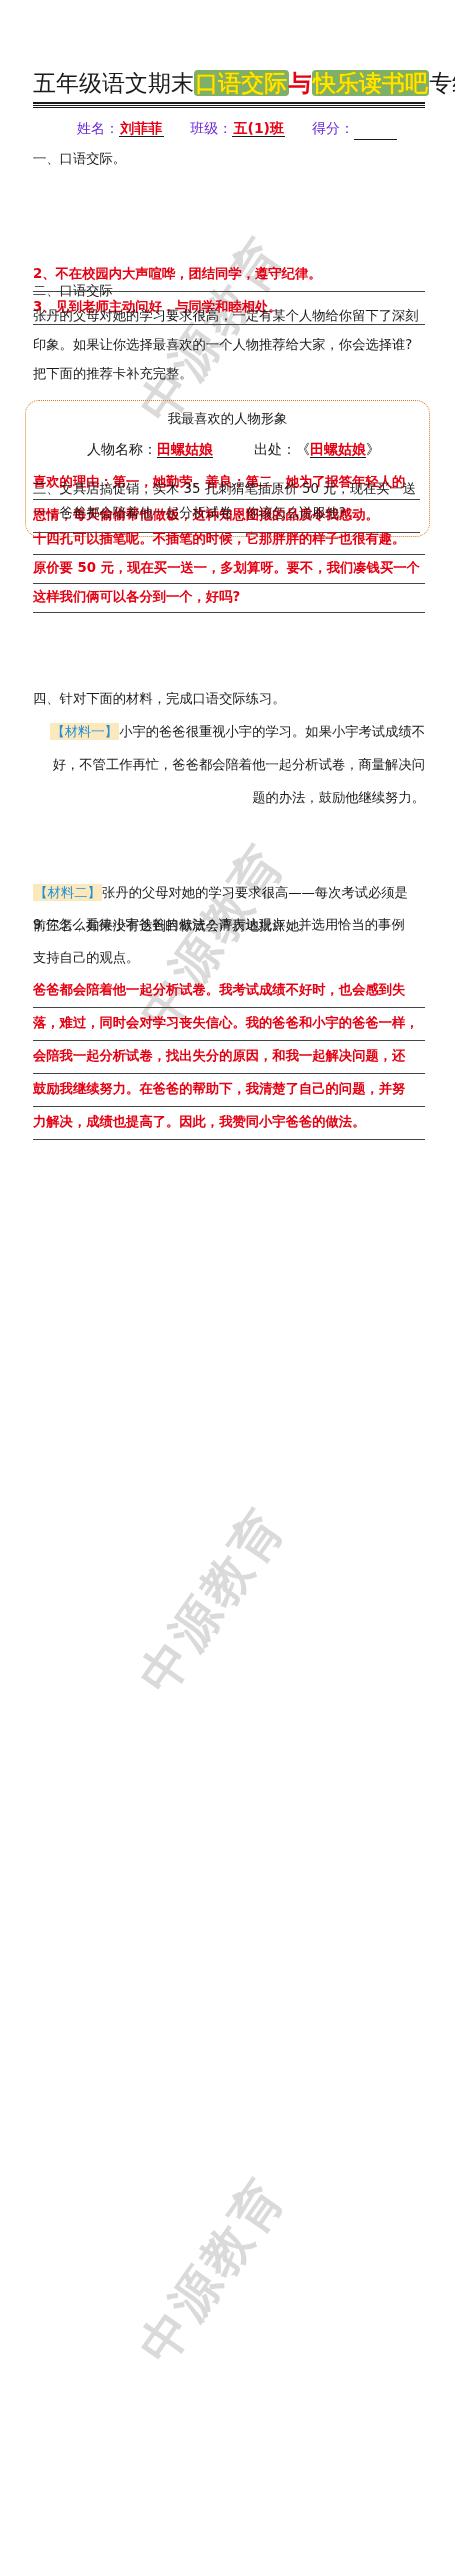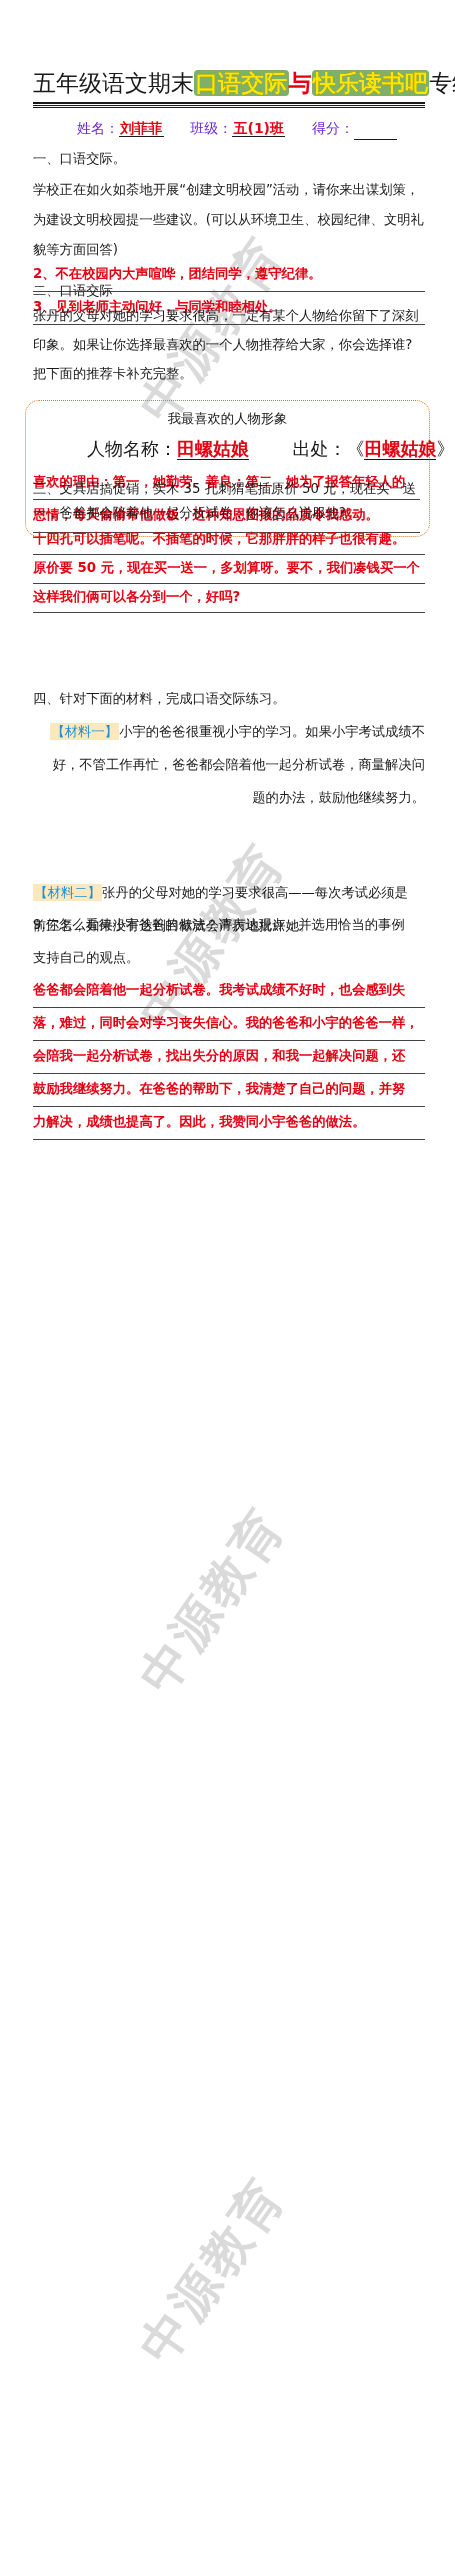--- a/index.html
+++ b/index.html
@@ -59,32 +59,31 @@
 
   <div class="abs info" style="left:77px;">
     <span class="lbl">姓名：</span><span class="val">刘菲菲</span>
     <span style="display:inline-block;width:17.7px"></span>
     <span class="lbl">班级：</span><span class="val">五(1)班</span>
     <span style="display:inline-block;width:17.7px"></span>
     <span class="lbl">得分：</span><span class="blank"></span>
   </div>
 
   <div class="abs txt" style="top:144px;">一、口语交际。</div>
-  <div class="abs txt" style="top:175px;">学校正在如火如荼地开展“创建文明校园”活动，请你来出谋划策，为建设文明校园提一些建议。(可以从环境卫生、校园纪律、文明礼貌等方面回答)</div>
   <div class="abs ans" style="top:259px;">
     <div class="ln">2、不在校园内大声喧哗，团结同学，遵守纪律。</div>
     <div class="ln">3、见到老师主动问好，与同学和睦相处。</div>
   </div>
 
   <div class="abs txt" style="top:267px;top:276px;">二、口语交际</div>
   <div class="abs txt" style="top:301px;line-height:29px;">张丹的父母对她的学习要求很高，一定有某个人物给你留下了深刻印象。如果让你选择最喜欢的一个人物推荐给大家，你会选择谁?把下面的推荐卡补充完整。</div>
 
   <div class="abs card"></div>
   <div class="abs" style="left:0;top:405px;width:455px;text-align:center;font-size:13.3px;line-height:28px;">我最喜欢的人物形象</div>
-  <div class="abs" style="left:87px;top:435px;width:354px;font-size:18px;line-height:28px;white-space:nowrap;">
+  <div class="abs" style="left:87px;top:435px;width:354px;font-size:14px;line-height:28px;white-space:nowrap;">
     <span>人物名称：</span><span class="redb ul">田螺姑娘</span>
     <span style="display:inline-block;width:32px"></span>
     <span>出处：</span>《<span class="redb ul">田螺姑娘</span>》
   </div>
   <div class="abs ans" style="top:467px;width:387px;">
     <div class="ln">喜欢的理由：第一，她勤劳、善良；第二，她为了报答年轻人的</div>
     <div class="ln">恩情，每天偷偷帮他做饭，这种知恩图报的品质令我感动。</div>
   </div>
 
   <div class="abs txt" style="top:468px;top:475px;white-space:nowrap;">

